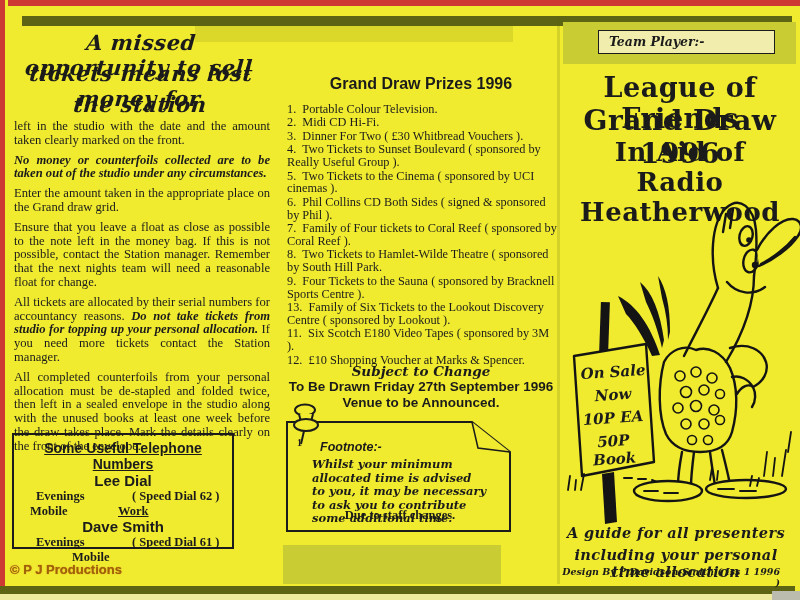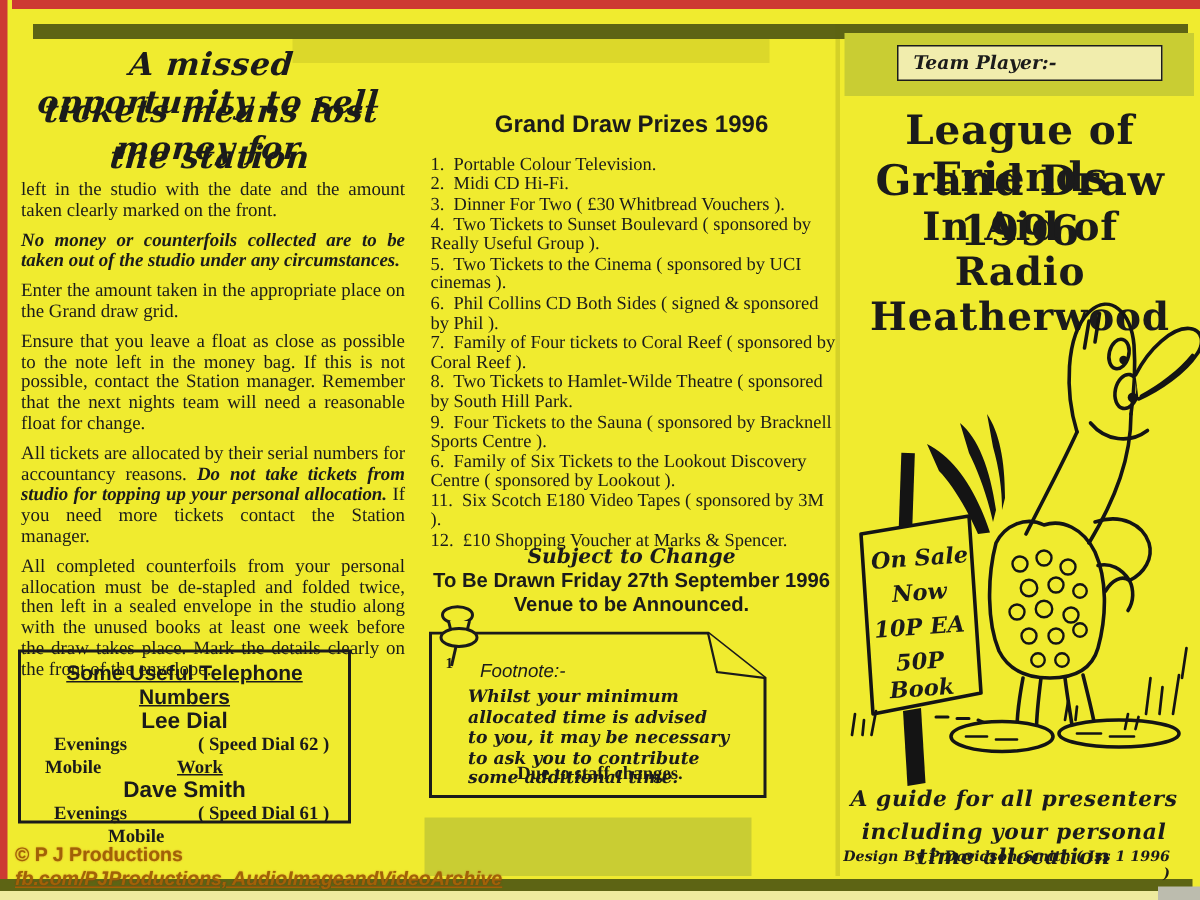--- a/index.html
+++ b/index.html
@@ -19,21 +19,21 @@
   .phone-title{font-family:"Liberation Sans", sans-serif;font-weight:700;font-size:14px;
                text-decoration:underline;text-align:center;padding-top:5px;}
   .phone-name{font-family:"Liberation Sans", sans-serif;font-weight:700;font-size:15px;text-align:center;line-height:17px;}
   .phone-row{position:relative;height:14.5px;font-weight:700;}
   .phone-row .lab{position:absolute;left:22px;}
   .phone-row .val{position:absolute;left:118px;}
   
   .mid-head{font-family:"Liberation Sans", sans-serif;font-weight:700;font-size:16px;text-align:center;}
   .prize{font-size:12.3px;line-height:12.9px;white-space:pre-wrap;margin:0 0 .5px 0;}
   .center-line{text-align:center;}
-  .note-title{font-family:"Liberation Sans", sans-serif;font-weight:400;font-style:italic;font-size:12.5px;}
+  .note-title{font-family:"Liberation Sans", sans-serif;font-weight:700;font-style:italic;font-size:12.5px;}
   .note-body{font-family:"DejaVu Serif", serif;font-weight:700;font-style:italic;font-size:11.5px;line-height:13.5px;}
   .note-foot{font-weight:700;font-size:12.5px;text-align:center;}
   
   .team-box{background:#f1edad;border:1.5px solid #1b1b1b;}
   .team-label{font-family:"DejaVu Serif", serif;font-weight:700;font-style:italic;font-size:12.5px;line-height:22px;padding-left:10px;}
   .blackletter{font-family:"DejaVu Serif", serif;font-weight:700;text-align:center;letter-spacing:.5px;}
   .sign-text{font-family:"DejaVu Serif", serif;font-weight:700;font-style:italic;text-align:center;}
   .tagline{font-family:"DejaVu Serif", serif;font-weight:700;font-style:italic;font-size:14.5px;text-align:center;letter-spacing:.4px;}
   .credit{font-family:"DejaVu Serif", serif;font-weight:700;font-style:italic;font-size:9.5px;text-align:right;}
   
@@ -96,21 +96,21 @@
   <div class="abs" style="left:287px;top:103px;width:270px;">
     <div class="prize">1.  Portable Colour Television.</div>
     <div class="prize">2.  Midi CD Hi-Fi.</div>
     <div class="prize">3.  Dinner For Two ( £30 Whitbread Vouchers ).</div>
     <div class="prize">4.  Two Tickets to Sunset Boulevard ( sponsored by Really Useful Group ).</div>
     <div class="prize">5.  Two Tickets to the Cinema ( sponsored by UCI cinemas ).</div>
     <div class="prize">6.  Phil Collins CD Both Sides ( signed &amp; sponsored by Phil ).</div>
     <div class="prize">7.  Family of Four tickets to Coral Reef ( sponsored by Coral Reef ).</div>
     <div class="prize">8.  Two Tickets to Hamlet-Wilde Theatre ( sponsored by South Hill Park.</div>
     <div class="prize">9.  Four Tickets to the Sauna ( sponsored by Bracknell Sports Centre ).</div>
-    <div class="prize">6.  Family of Six Tickets to the Lookout Discovery Centre ( sponsored by Lookout ).</div>
+    <div class="prize">13.  Family of Six Tickets to the Lookout Discovery Centre ( sponsored by Lookout ).</div>
     <div class="prize">11.  Six Scotch E180 Video Tapes ( sponsored by 3M ).</div>
     <div class="prize">12.  £10 Shopping Voucher at Marks &amp; Spencer.</div>
   </div>
 
   <div class="abs center-line bold-it" style="left:285px;top:363px;width:272px;font-size:13.5px;font-family:'DejaVu Serif', serif;">Subject to Change</div>
   <div class="abs center-line" style="left:285px;top:379px;width:272px;font-family:'Liberation Sans', sans-serif;font-weight:700;font-size:13.5px;">To Be Drawn Friday 27th September 1996</div>
   <div class="abs center-line" style="left:285px;top:395px;width:272px;font-family:'Liberation Sans', sans-serif;font-weight:700;font-size:13.5px;">Venue to be Announced.</div>
 
   <svg class="abs" style="left:286px;top:421px;" width="226" height="112" viewBox="0 0 226 112">
     <polygon points="1,1 186,1 224,31 224,110 1,110" fill="#f0eb2f" stroke="#1b1b1b" stroke-width="2"></polygon>
@@ -209,15 +209,14 @@
   <div class="abs sign-text" style="left:578px;top:363px;width:70px;font-size:15px;transform:rotate(-4deg);">On Sale</div>
   <div class="abs sign-text" style="left:578px;top:386px;width:70px;font-size:15px;transform:rotate(-4deg);">Now</div>
   <div class="abs sign-text" style="left:578px;top:409px;width:70px;font-size:15px;transform:rotate(-4deg);">10P EA</div>
   <div class="abs sign-text" style="left:576px;top:432px;width:76px;font-size:15px;transform:rotate(-4deg);">50P Book</div>
 
   <div class="abs tagline" style="left:556px;top:524px;width:240px;">A guide for all presenters</div>
   <div class="abs tagline" style="left:556px;top:546px;width:240px;">including your personal time allocation</div>
   <div class="abs credit" style="left:560px;top:566px;width:220px;">Design By P Davidson-Smith ( Iss 1 1996 )</div>
 
   <div class="abs wm" style="left:10px;top:562px;font-size:13px;">© P J Productions</div>
-  <div class="abs wm wm2" style="left:10px;top:578px;font-size:13px;">fb.com/PJProductions, AudioImageandVideoArchive</div>
 
 </div>
 
 </body></html>

